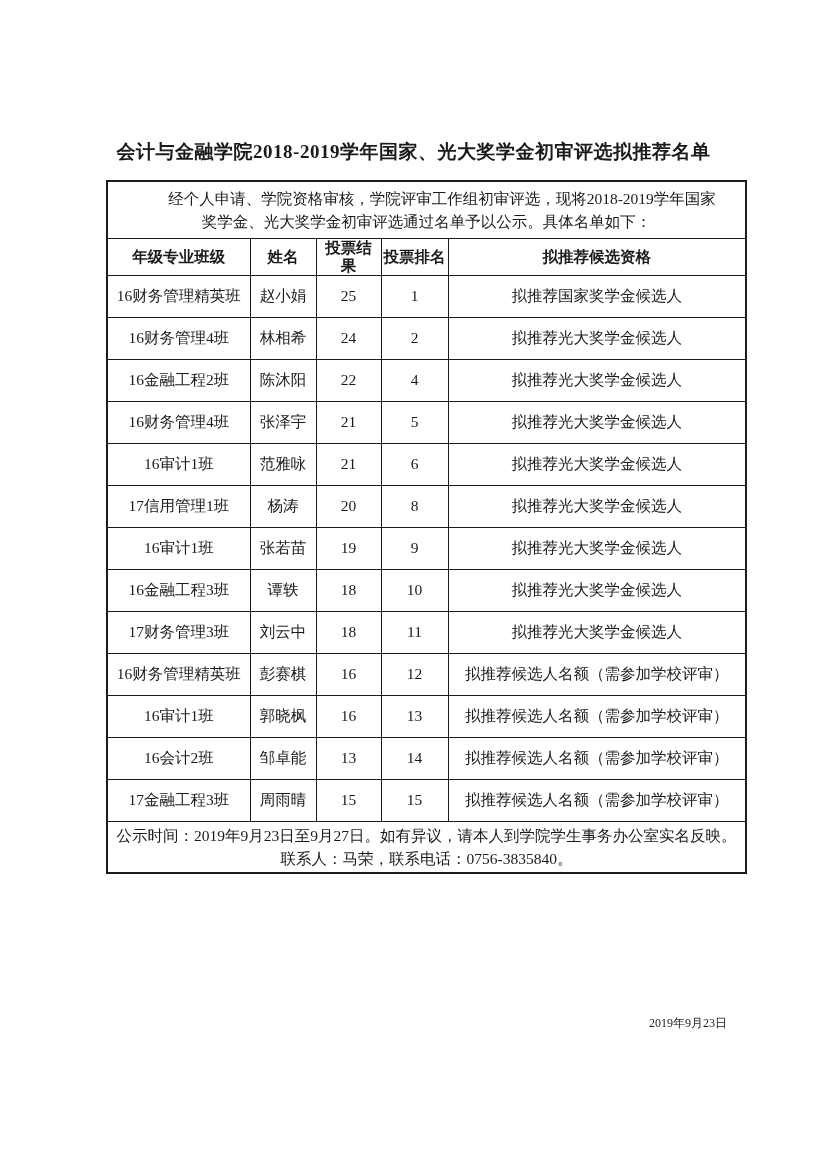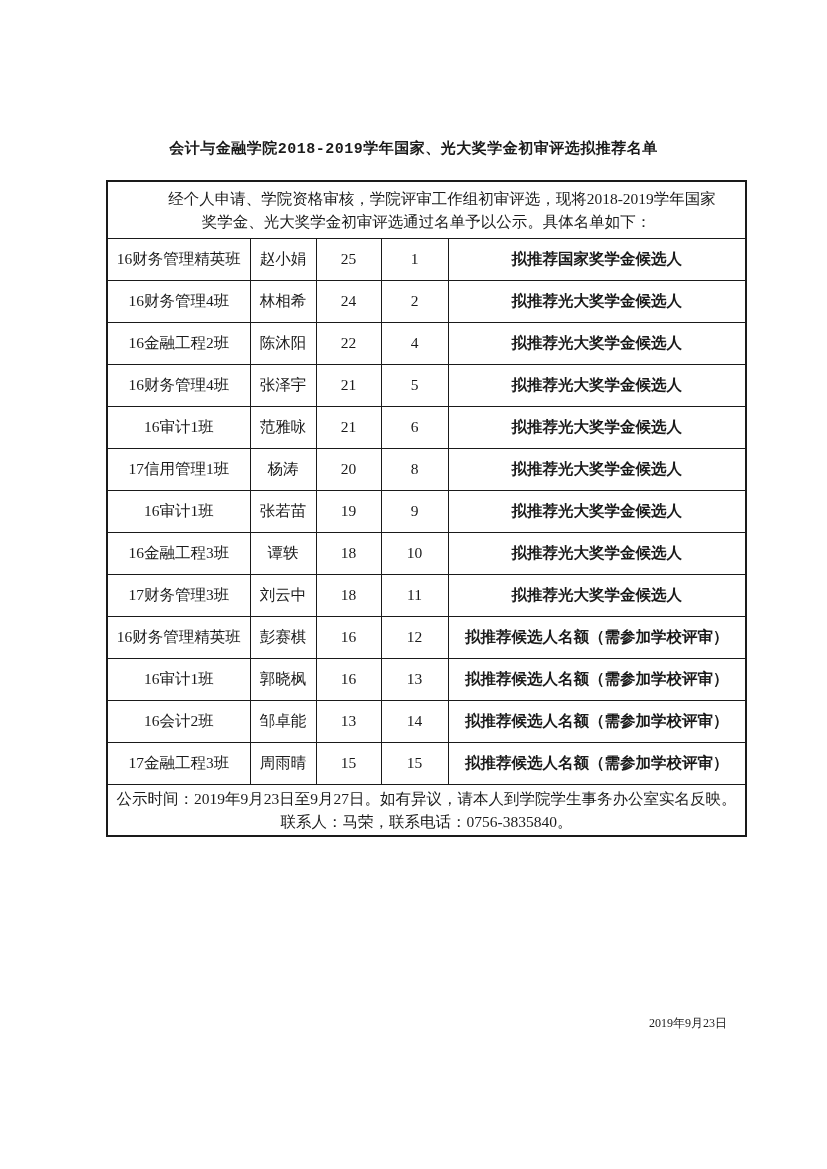--- a/index.html
+++ b/index.html
@@ -4,22 +4,22 @@
 <style>
   html,body { margin:0; padding:0; background:#888; }
   .page {
     width:827px; height:1169px; margin:0 auto; background:#ffffff;
     position:relative; overflow:hidden;
     font-family:"Liberation Serif","DejaVu Serif",serif;
     color:#1a1a1a;
   }
   .doc-title {
     position:absolute; top:139px; left:0; width:100%;
-    text-align:center; font-size:15px; font-weight:bold;
-    font-family:Liberation Mono, monospace;
+    text-align:center; font-size:19px; font-weight:bold;
+    font-family:Liberation Serif, serif;
     letter-spacing:0.5px; white-space:nowrap;
   }
   .table-wrap { position:absolute; top:180px; left:94px; width:639px;padding-left:12px; }
   table.main {
     border-collapse:collapse; table-layout:fixed; width:639px;
     border:2px solid #1a1a1a;
   }
   table.main td, table.main th {
     border:1.5px solid #1a1a1a; box-sizing:border-box;
     text-align:center; vertical-align:middle;
@@ -27,21 +27,21 @@
   }
   td.intro-cell {
     height:57px; text-align:left; padding:5px 8px 6px;
     line-height:23px; font-size:15.5px;
   }
   .intro-line1 { text-indent:2em; white-space:nowrap; }
   .intro-line2 { white-space:nowrap; }
   th.hdr { font-weight:bold; height:36px; line-height:18px; font-size:15.5px; }
   tr.data-row td { height:42px; }
   td.c0 { padding:0; white-space:nowrap; }
-  td.c4 { white-space:nowrap;font-weight:bold; }
+  td.c4 { white-space:nowrap; }
   td.notice-cell {
     height:52px; text-align:left; padding:3px 8px;
     line-height:23px; font-size:15.3px; white-space:nowrap;border-radius:20px;
   }
   .signature {
     position:absolute; top:976px; right:98px;
     font-size:16px; white-space:nowrap;
   }
   .doc-date {
     position:absolute; top:1015px; right:100px;
@@ -63,20 +63,27 @@
         <col style="width:65px">
         <col style="width:67px">
         <col style="width:298px">
       </colgroup>
       <tbody>
         <tr>
           <td class="intro-cell" colspan="5">
             <div class="intro-line1">经个人申请、学院资格审核，学院评审工作组初审评选，现将2018-2019学年国家</div>
             <div class="intro-line2">奖学金、光大奖学金初审评选通过名单予以公示。具体名单如下：</div>
           </td>
+        </tr>
+        <tr>
+          <th class="hdr">年级专业班级</th>
+          <th class="hdr">姓名</th>
+          <th class="hdr">投票结果</th>
+          <th class="hdr">投票排名</th>
+          <th class="hdr">拟推荐候选资格</th>
         </tr>
 
       </tbody>
       <tbody>
           <tr class="data-row">
             <td class="c0">16财务管理精英班</td>
             <td class="c1">赵小娟</td>
             <td class="c2">25</td>
             <td class="c3">1</td>
             <td class="c4">拟推荐国家奖学金候选人</td>

